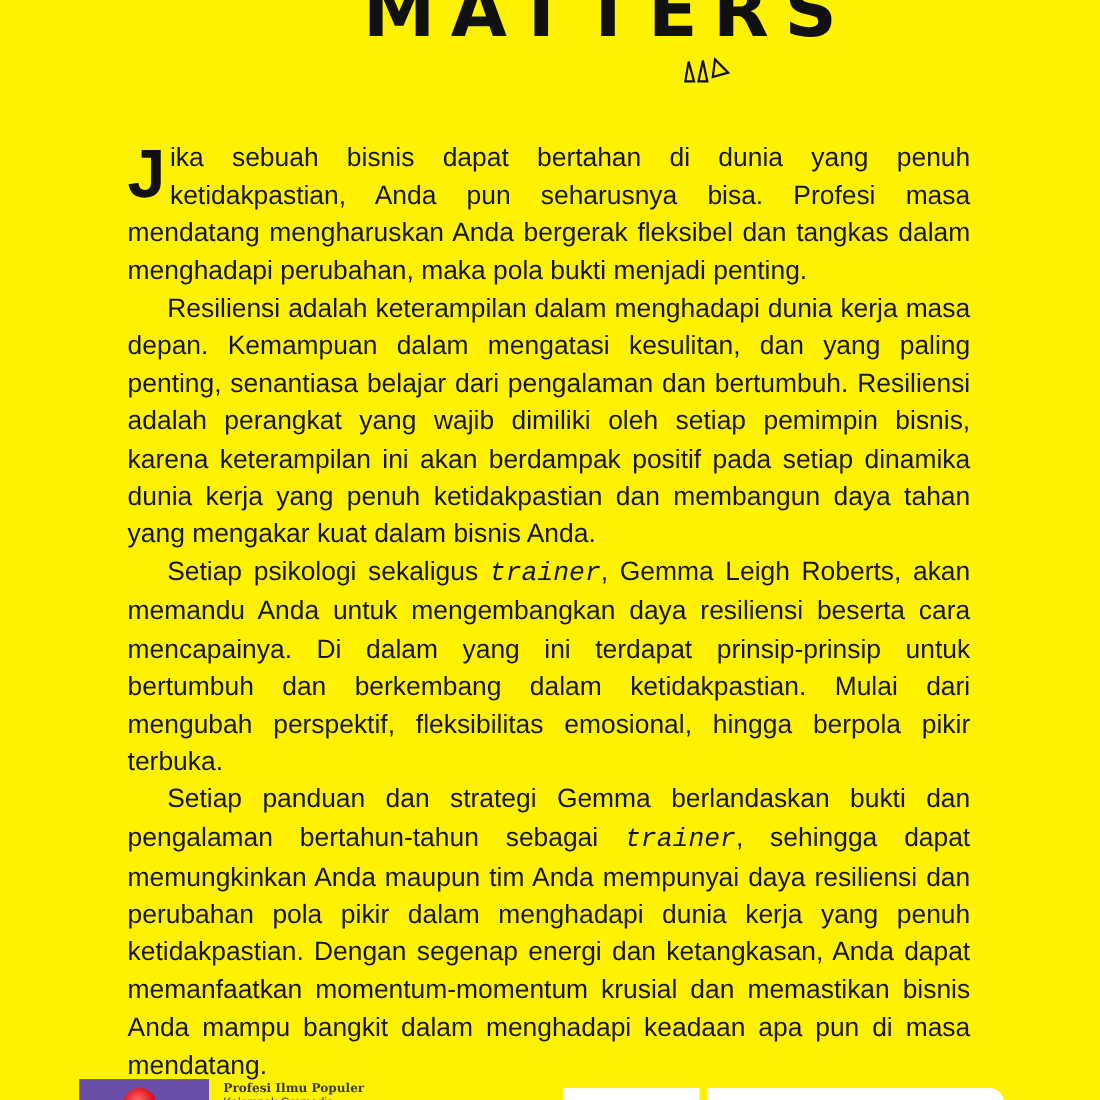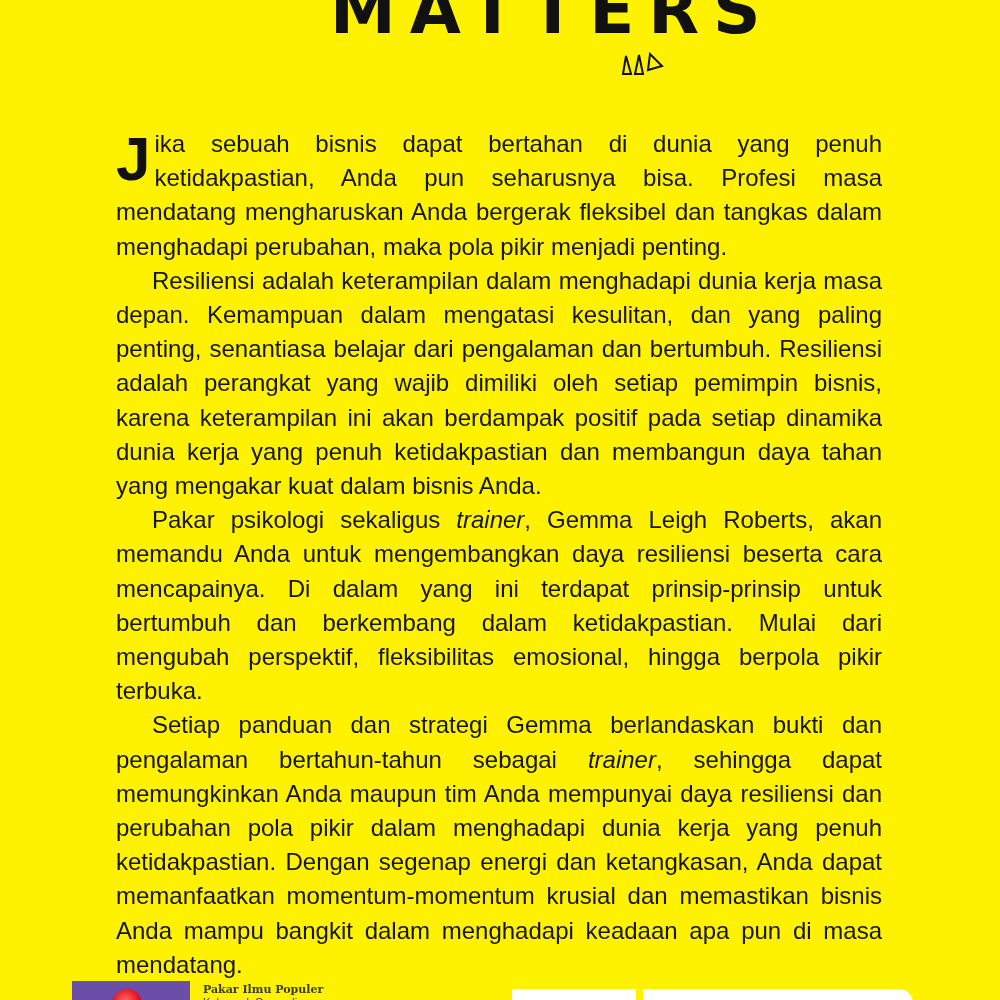--- a/index.html
+++ b/index.html
@@ -53,20 +53,21 @@
     .dropcap {
       float: left;
       font-size: 62px;
       line-height: 52px;
       font-weight: bold;
       margin: 6px 4px 0 0;
       color: #111;
     }
     .body-text em {
       font-style: italic;
+      font-family: Liberation Mono, monospace;
     }
     .logo-box {
       position: absolute;
       left: 72px;
       top: 981px;
       width: 118px;
       height: 30px;
       background: #6a4ea8;
     }
     .logo-circle {
@@ -118,33 +119,33 @@
 <div class="title">MATTERS</div>
 
 <svg class="triangles" viewBox="0 0 46 24">
   <polygon points="3,22 6,4 11,22" fill="none" stroke="#111" stroke-width="2"></polygon>
   <polygon points="15,22 19,3 23,22" fill="none" stroke="#111" stroke-width="2"></polygon>
   <polygon points="28,18 30,2 42,14" fill="none" stroke="#111" stroke-width="2"></polygon>
 </svg>
 
 <div class="body-text">
   <p class="first">
-    <span class="dropcap">J</span><span>ika sebuah bisnis dapat bertahan di dunia yang penuh ketidakpastian, Anda pun seharusnya bisa. Profesi masa mendatang mengharuskan Anda bergerak fleksibel dan tangkas dalam menghadapi perubahan, maka pola pikir menjadi penting.</span>
+    <span class="dropcap">J</span><span>ika sebuah bisnis dapat bertahan di dunia yang penuh ketidakpastian, Anda pun seharusnya bisa. Profesi masa mendatang mengharuskan Anda bergerak fleksibel dan tangkas dalam menghadapi perubahan, maka pola bukti menjadi penting.</span>
   </p>
   <p>
     <span>Resiliensi adalah keterampilan dalam menghadapi dunia kerja masa depan. Kemampuan dalam mengatasi kesulitan, dan yang paling penting, senantiasa belajar dari pengalaman dan bertumbuh. Resiliensi adalah perangkat yang wajib dimiliki oleh setiap pemimpin bisnis, karena keterampilan ini akan berdampak positif pada setiap dinamika dunia kerja yang penuh ketidakpastian dan membangun daya tahan yang mengakar kuat dalam bisnis Anda.</span>
   </p>
   <p>
-    <span>Pakar psikologi sekaligus </span><em>trainer</em><span>, Gemma Leigh Roberts, akan memandu Anda untuk mengembangkan daya resiliensi beserta cara mencapainya. Di dalam yang ini terdapat prinsip-prinsip untuk bertumbuh dan berkembang dalam ketidakpastian. Mulai dari mengubah perspektif, fleksibilitas emosional, hingga berpola pikir terbuka.</span>
+    <span>Setiap psikologi sekaligus </span><em>trainer</em><span>, Gemma Leigh Roberts, akan memandu Anda untuk mengembangkan daya resiliensi beserta cara mencapainya. Di dalam yang ini terdapat prinsip-prinsip untuk bertumbuh dan berkembang dalam ketidakpastian. Mulai dari mengubah perspektif, fleksibilitas emosional, hingga berpola pikir terbuka.</span>
   </p>
   <p>
     <span>Setiap panduan dan strategi Gemma berlandaskan bukti dan pengalaman bertahun-tahun sebagai </span><em>trainer</em><span>, sehingga dapat memungkinkan Anda maupun tim Anda mempunyai daya resiliensi dan perubahan pola pikir dalam menghadapi dunia kerja yang penuh ketidakpastian. Dengan segenap energi dan ketangkasan, Anda dapat memanfaatkan momentum-momentum krusial dan memastikan bisnis Anda mampu bangkit dalam menghadapi keadaan apa pun di masa mendatang.</span>
   </p>
 </div>
 
 <div class="logo-box">
   <div class="logo-circle"></div>
 </div>
-<div class="publisher-name">Pakar Ilmu Populer</div>
+<div class="publisher-name">Profesi Ilmu Populer</div>
 <div class="publisher-sub">Kelompok Gramedia</div>
 
 <div class="box-white-1"></div>
 <div class="box-white-2"></div>
 
 </body></html>

